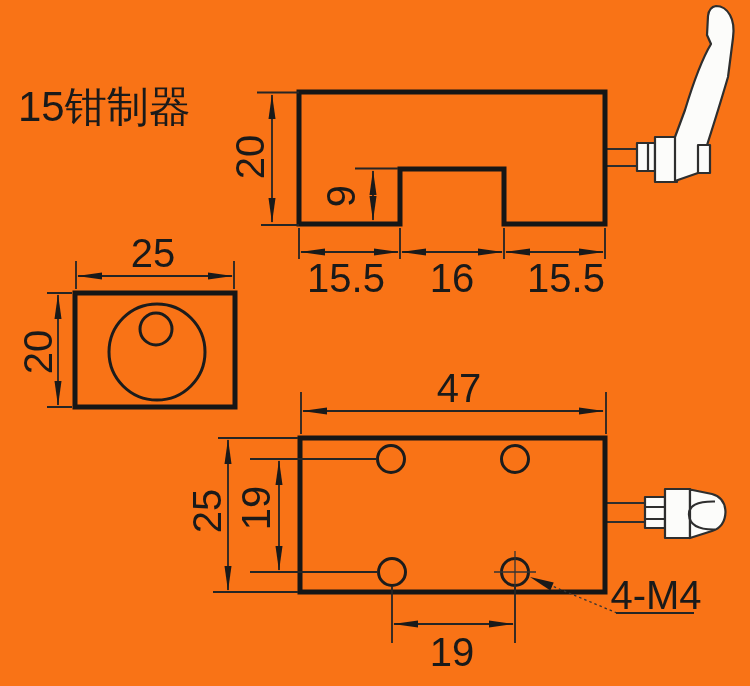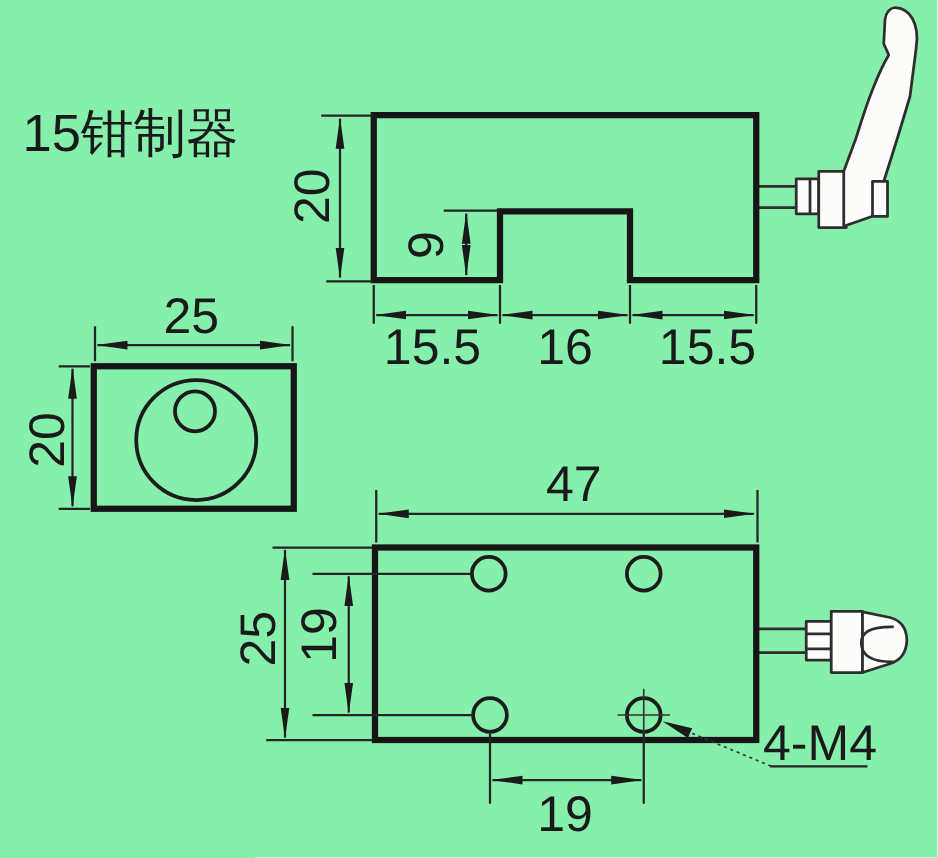--- a/index.html
+++ b/index.html
@@ -1,19 +1,19 @@
 <!DOCTYPE html>
 <html><head>
 <meta charset="utf-8">
 <style>
   html,body{margin:0;padding:0;background:#ffffff;}
   .canvas{
     position:relative;
     width:750px;height:686px;
-    background:#86efac;
+    background:#f97316;
     overflow:hidden;
     font-family:"Liberation Sans","DejaVu Sans",sans-serif;
   }
   svg{position:absolute;left:0;top:0;}
   text{
     fill:#1a1a1a;
     font-family:"Liberation Sans","DejaVu Sans",sans-serif;
   }
   .t-title{font-size:42px;}
   .t-dim{font-size:40px;}

